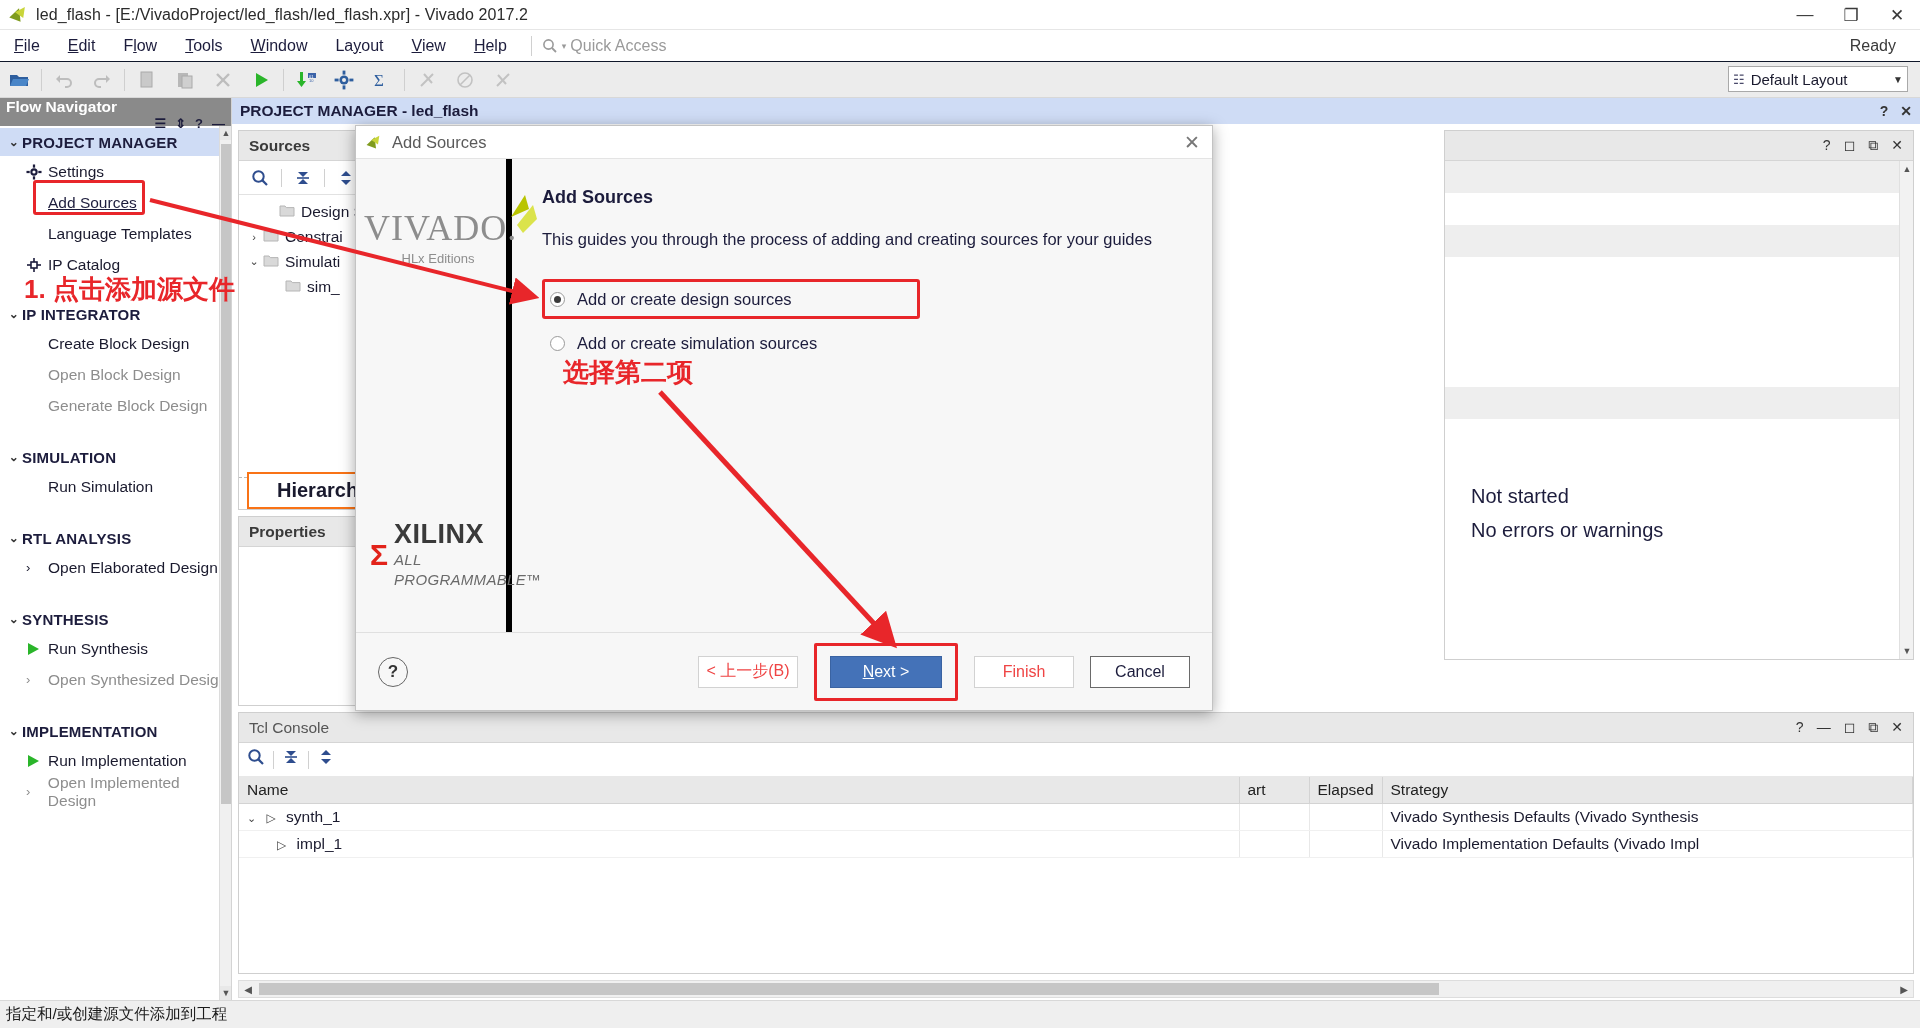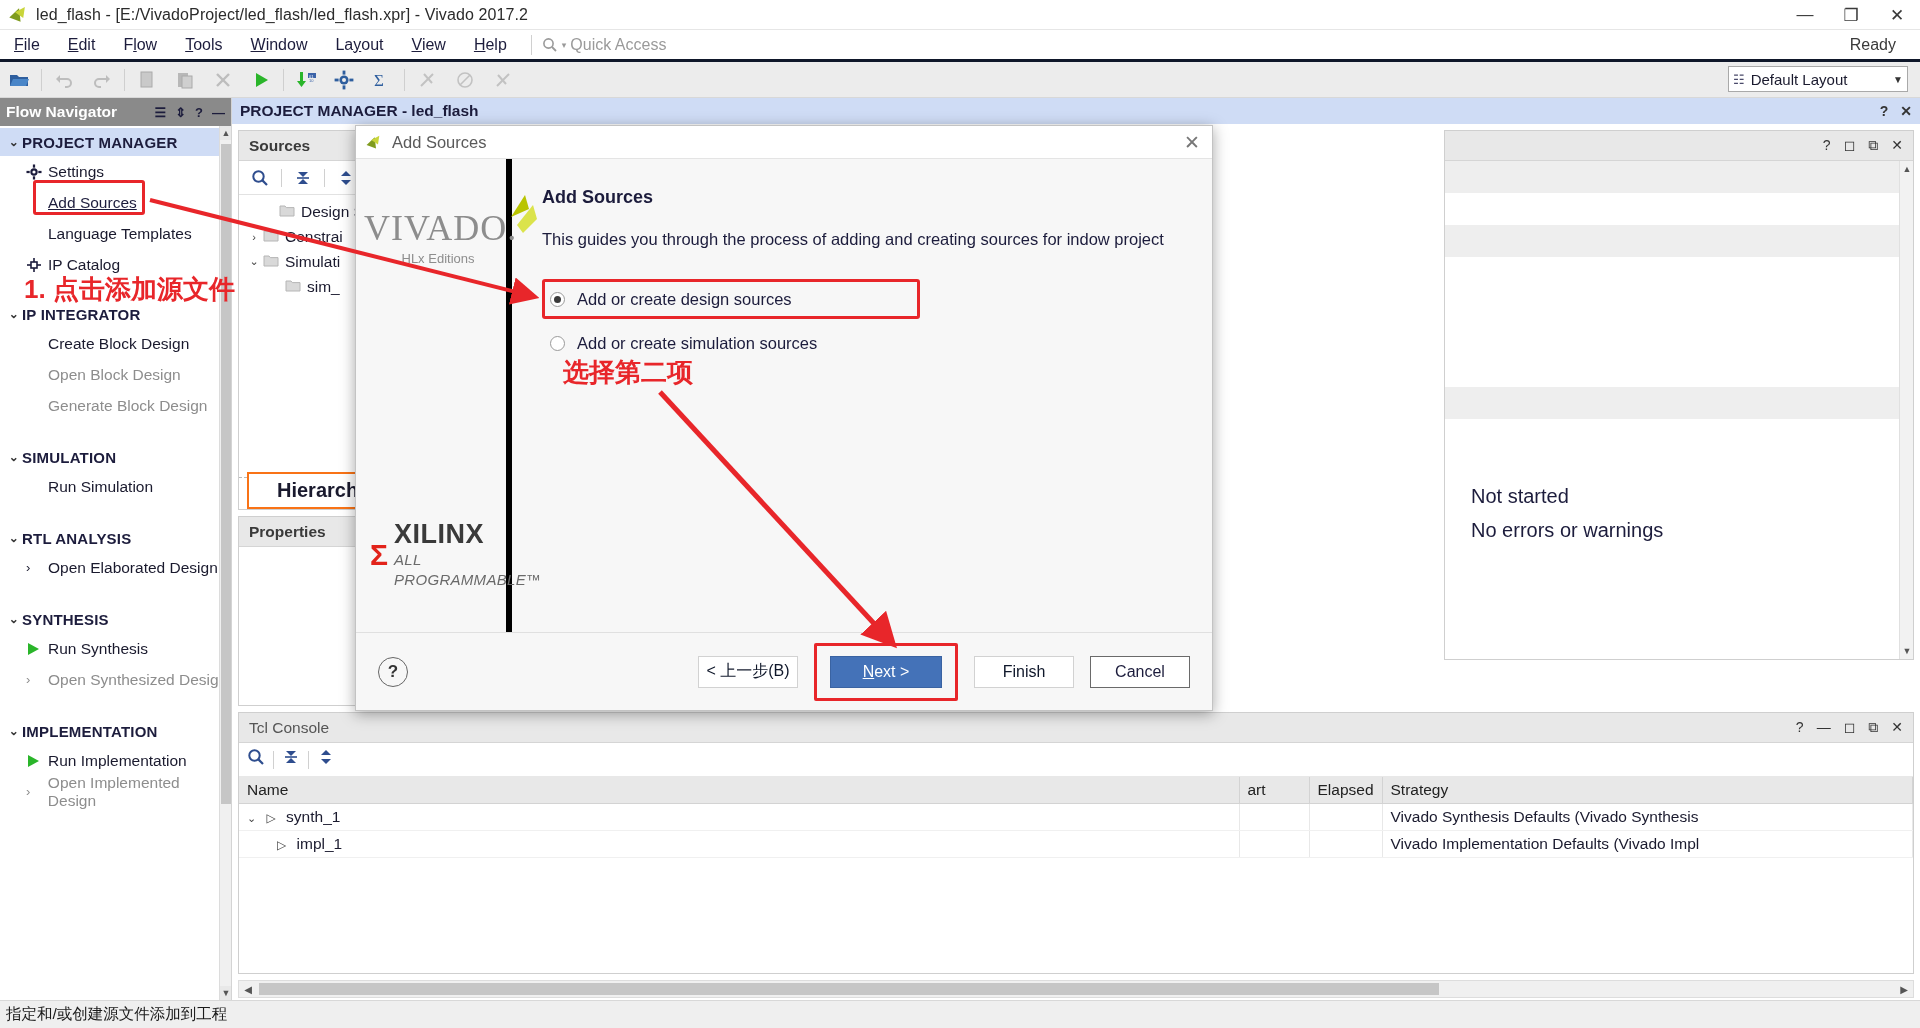--- a/index.html
+++ b/index.html
@@ -23,21 +23,21 @@
   .tb-icon .a2 { position:absolute; width:0;height:0; border-left:5px solid transparent;
     border-right:5px solid transparent; border-bottom:10px solid #c9d53a; left:9px; top:2px;
     transform:rotate(35deg); }
   .tb-title { font-size:16px; color:#2b2b2b; letter-spacing:.1px; }
   .tb-btns { position:absolute; right:0; top:0; height:30px; display:flex; }
   .tb-btn { width:46px; height:30px; display:flex; align-items:center; justify-content:center;
     font-size:17px; color:#3a3a3a; }
 
   
   .menubar { height:32px; background:#fff; display:flex; align-items:center;
-    border-bottom:3px solid #0f172a; position:relative; }
+    border-bottom:1px solid #0f172a; position:relative; }
   .menu-item { padding:4px 14px; font-size:16px; color:#1c1c3c; }
   .menu-item u { text-decoration:underline; }
   .quick-sep { width:1px; height:20px; background:#d0d0d0; margin:0 6px 0 10px; }
   .quick { display:flex; align-items:center; gap:4px; color:#9a9a9a; font-size:16px; padding-left:4px;}
   .quick svg { display:block; }
   .ready { position:absolute; right:24px; font-size:16px; color:#3a3a3a; }
 
   
   .toolbar { height:36px; background:#ececec; display:flex; align-items:center;
     border-bottom:1px solid #d8d8d8; position:relative; }
@@ -49,22 +49,22 @@
     font-size:15px; padding:0 4px; color:#1a1a2e; }
   .layout-sel .ls-icon { margin-right:6px; color:#4a4a6a; font-size:13px; }
   .layout-sel .ls-arrow { margin-left:auto; font-size:10px; color:#333; }
 
   
   .main { position:absolute; top:98px; left:0; right:0; bottom:28px; display:flex; }
 
   
   .flownav { width:232px; background:#fff; display:flex; flex-direction:column;
      border-right:1px solid #d4d4d4; position:relative; }
-  .fn-head { height:28px; background:#8a8a8a; color:#fff; display:flex; align-items:center;
-     padding:0 6px; font-weight:bold; font-size:15.5px; }
+  .fn-head { height:28px; background:#8a8a8a; color:#fff; display:flex; align-items:flex-start;
+     padding:0 6px; font-weight:bold; font-size:15.5px;flex-direction:column; }
   .fn-head .fn-tools { margin-left:auto; display:flex; gap:9px; align-items:center;
      color:#1c1c3c; font-size:13px; }
   .fn-body { flex:1; overflow:hidden; padding-top:2px; position:relative; }
   .fn-group { display:flex; align-items:center; height:28px; padding-left:6px;
      font-weight:bold; font-size:15px; color:#1c1c3c; letter-spacing:.2px; }
   .fn-group.sel { background:#cfdcf5; }
   .fn-chev { width:16px; text-align:center; font-size:12px; color:#333; }
   .fn-row { display:flex; align-items:center; height:31px; padding-left:26px; font-size:15.5px; }
   .fn-row .ficon { width:22px; display:flex; align-items:center; justify-content:flex-start; }
   .fn-row.dim { color:#8d8d8d; }
@@ -183,21 +183,21 @@
      margin-right:12px; position:relative; flex:0 0 auto;}
   .radio.on::after { content:""; position:absolute; left:3px; top:3px; width:7px; height:7px;
      border-radius:50%; background:#3a3a3a;}
   .sel-box { border:3px solid #e8262a; border-radius:3px; padding-left:5px; }
   .dlg-foot { position:absolute; left:0; right:0; bottom:0; height:78px; background:#f7f7f7;
      border-top:1px solid #e0e0e0; display:flex; align-items:center; padding:0 22px;}
   .help-btn { width:30px; height:30px; border-radius:50%; border:1.6px solid #666; color:#333;
      display:flex; align-items:center; justify-content:center; font-size:17px; font-weight:bold;}
   .btn { height:32px; min-width:100px; border:1px solid #b5b5b5; background:#fff; font-size:16px;
      display:flex; align-items:center; justify-content:center; color:#1c1c3c; }
-  .btn.disabled { color:#0f172a; border-color:#d2d2d2;}
+  .btn.disabled { color:#ef4444; border-color:#d2d2d2;}
   .btn.primary { background:#4472b8; color:#fff; border:1px solid #3a63a2;}
   .btn.cancel { border:1.4px solid #6a6a6a;}
   .foot-right { margin-left:auto; display:flex; align-items:center; gap:16px;}
   .next-wrap { border:3px solid #e8262a; padding:10px 13px; border-radius:2px; }
 
   
   .anno-box { position:absolute; border:3px solid #e8262a; border-radius:3px; }
   .anno-text { position:absolute; color:#e8262a; font-weight:bold; }
   svg.overlay { position:absolute; left:0; top:0; width:1920px; height:1028px; pointer-events:none; }
 </style>
@@ -682,21 +682,21 @@
         <span class="xmark">Σ</span>
         <span>
           <span class="xname">XILINX</span><br>
           <span class="xsub">ALL PROGRAMMABLE™</span>
         </span>
       </div>
     </div>
 
     <div class="dlg-right">
       <div class="dlg-h">Add Sources</div>
-      <div class="dlg-p">This guides you through the process of adding and creating sources for indow project</div>
+      <div class="dlg-p">This guides you through the process of adding and creating sources for your guides</div>
 
 
       <div class="radio-row sel-box" style="height:40px;margin:6px 0 8px 0;width:378px;">
         <span class="radio on"></span>
         <span>Add or create design sources</span>
       </div>
 
       <div class="radio-row">
         <span class="radio"></span>
         <span>Add or create simulation sources</span>

